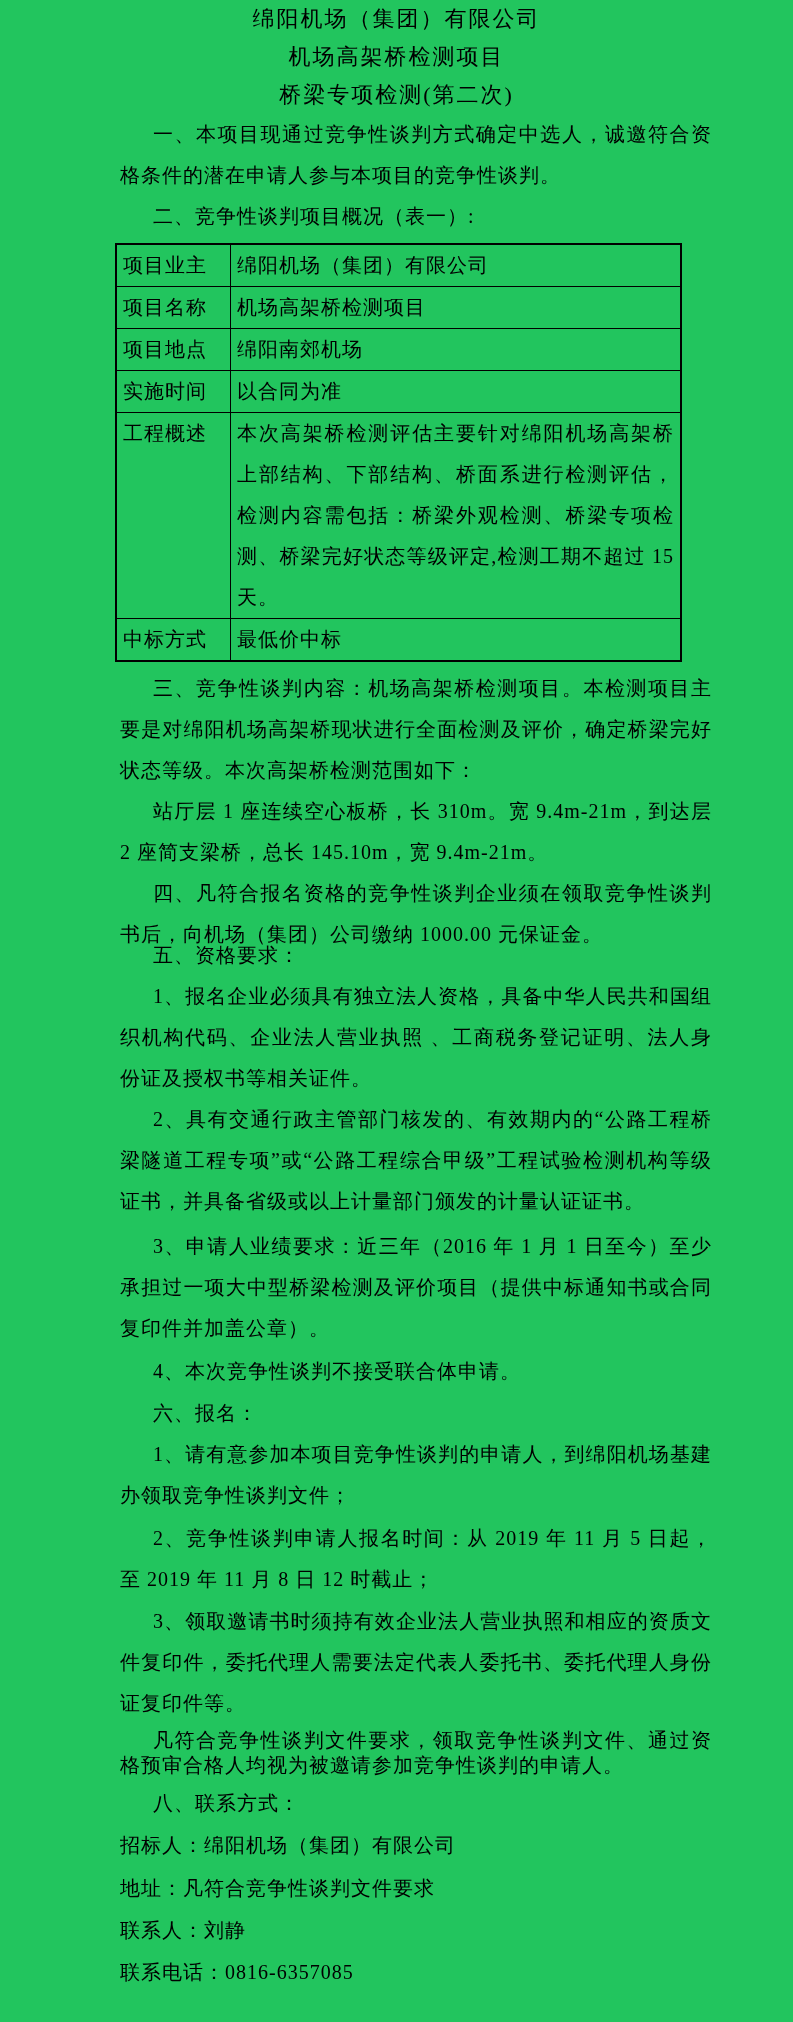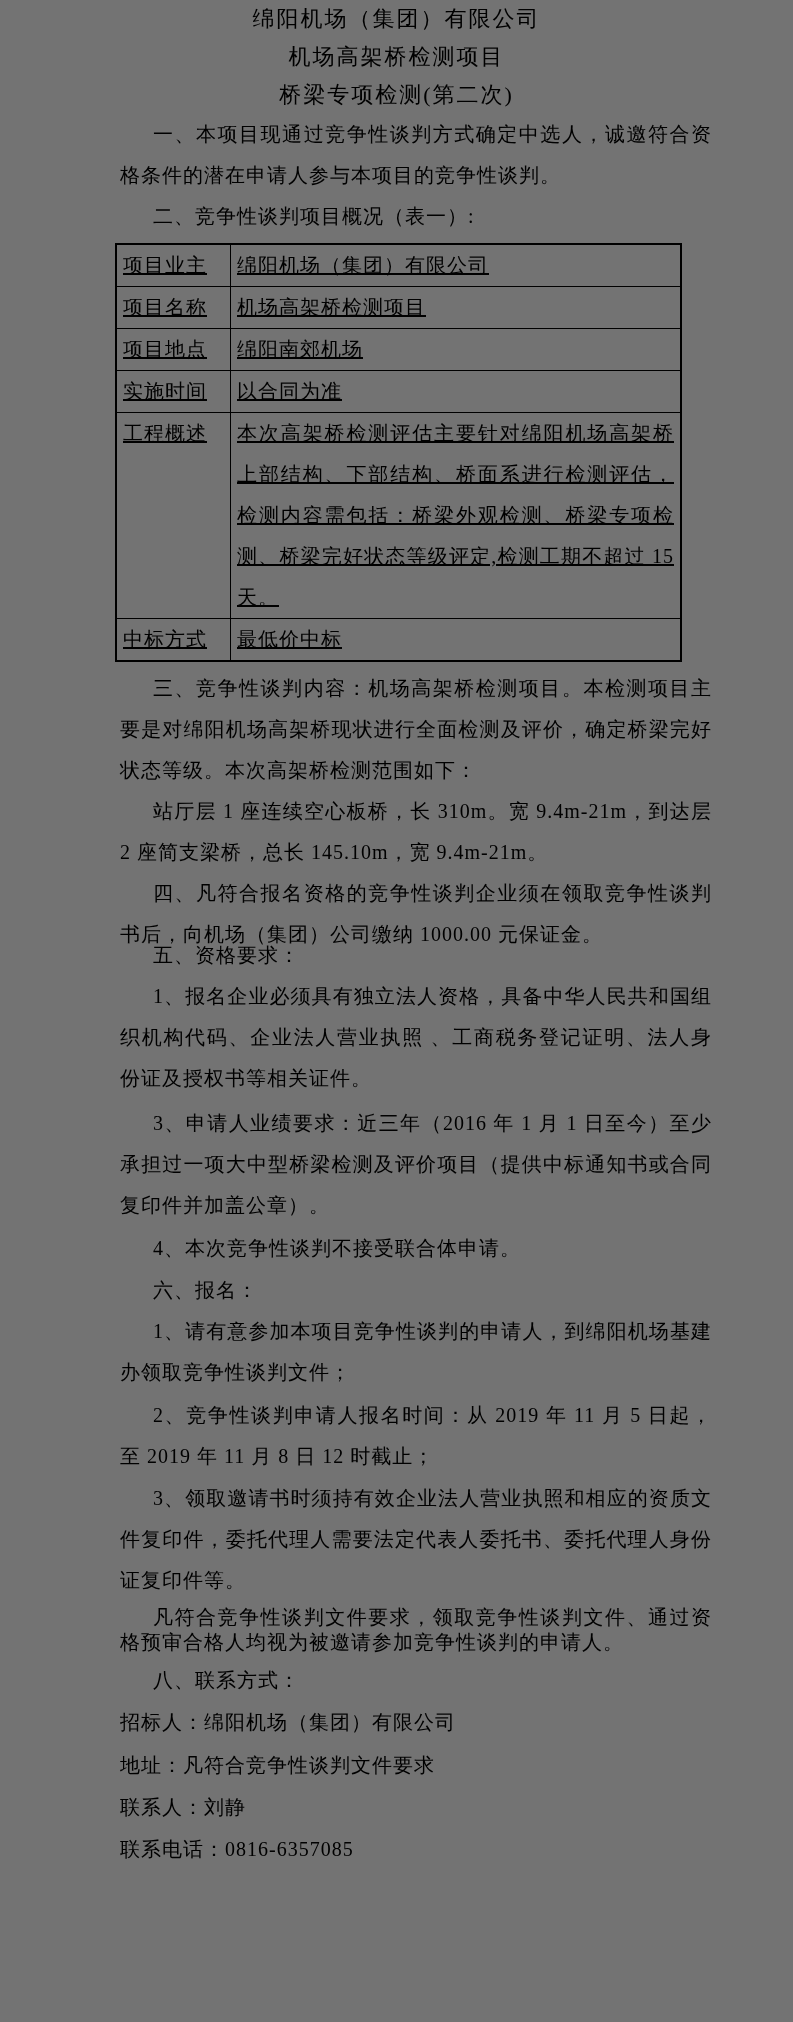--- a/index.html
+++ b/index.html
@@ -1,21 +1,21 @@
 <!DOCTYPE html>
 <html><head>
 <meta charset="utf-8">
 <style>
   html, body { margin: 0; padding: 0; background: #ffffff; }
   .page {
     position: relative;
     width: 793px;
     height: 2022px;
     margin: 0 auto;
-    background: #737373;
+    background: #22c55e;
     color: #000000;
     font-family: "Liberation Serif", "DejaVu Serif", serif;
     overflow: hidden;
   }
   .titles { padding-top: 0; }
   .titles .title {
     margin: 0;
     text-align: center;
     font-size: 22px;
     line-height: 38px;
@@ -46,21 +46,20 @@
   }
   table.overview th, table.overview td {
     border: 1px solid #000;
     font-weight: normal;
     text-align: left;
     vertical-align: top;
     padding: 0 6px;
     line-height: 41px;
     font-size: 20px;
     letter-spacing: 1px;
-    text-decoration: underline;
   }
   table.overview th { width: 101px; }
   table.overview td { text-align: justify; }
 </style>
 </head>
 <body>
 
 <div class="page">
 
   <header class="titles">
@@ -107,20 +106,21 @@
     <p class="para indent" style="margin-top:6px">三、竞争性谈判内容：机场高架桥检测项目。本检测项目主要是对绵阳机场高架桥现状进行全面检测及评价，确定桥梁完好状态等级。本次高架桥检测范围如下：</p>
 
     <p class="para indent">站厅层 1 座连续空心板桥，长 310m。宽 9.4m-21m，到达层 2 座简支梁桥，总长 145.10m，宽 9.4m-21m。</p>
 
     <p class="para indent">四、凡符合报名资格的竞争性谈判企业须在领取竞争性谈判书后，向机场（集团）公司缴纳 1000.00 元保证金。</p>
 
     <p class="para indent" style="margin-top:-20px">五、资格要求：</p>
 
     <p class="para indent">1、报名企业必须具有独立法人资格，具备中华人民共和国组织机构代码、企业法人营业执照 、工商税务登记证明、法人身份证及授权书等相关证件。</p>
 
+    <p class="para indent">2、具有交通行政主管部门核发的、有效期内的“公路工程桥梁隧道工程专项”或“公路工程综合甲级”工程试验检测机构等级证书，并具备省级或以上计量部门颁发的计量认证证书。</p>
 
     <p class="para indent" style="margin-top:4px">3、申请人业绩要求：近三年（2016 年 1 月 1 日至今）至少承担过一项大中型桥梁检测及评价项目（提供中标通知书或合同复印件并加盖公章）。</p>
 
     <p class="para indent" style="margin-top:2px">4、本次竞争性谈判不接受联合体申请。</p>
 
     <p class="para indent" style="margin-top:1px">六、报名：</p>
 
     <p class="para indent">1、请有意参加本项目竞争性谈判的申请人，到绵阳机场基建办领取竞争性谈判文件；</p>
 
     <p class="para indent" style="margin-top:2px">2、竞争性谈判申请人报名时间：从 2019 年 11 月 5 日起，至 2019 年 11 月 8 日 12 时截止；</p>

